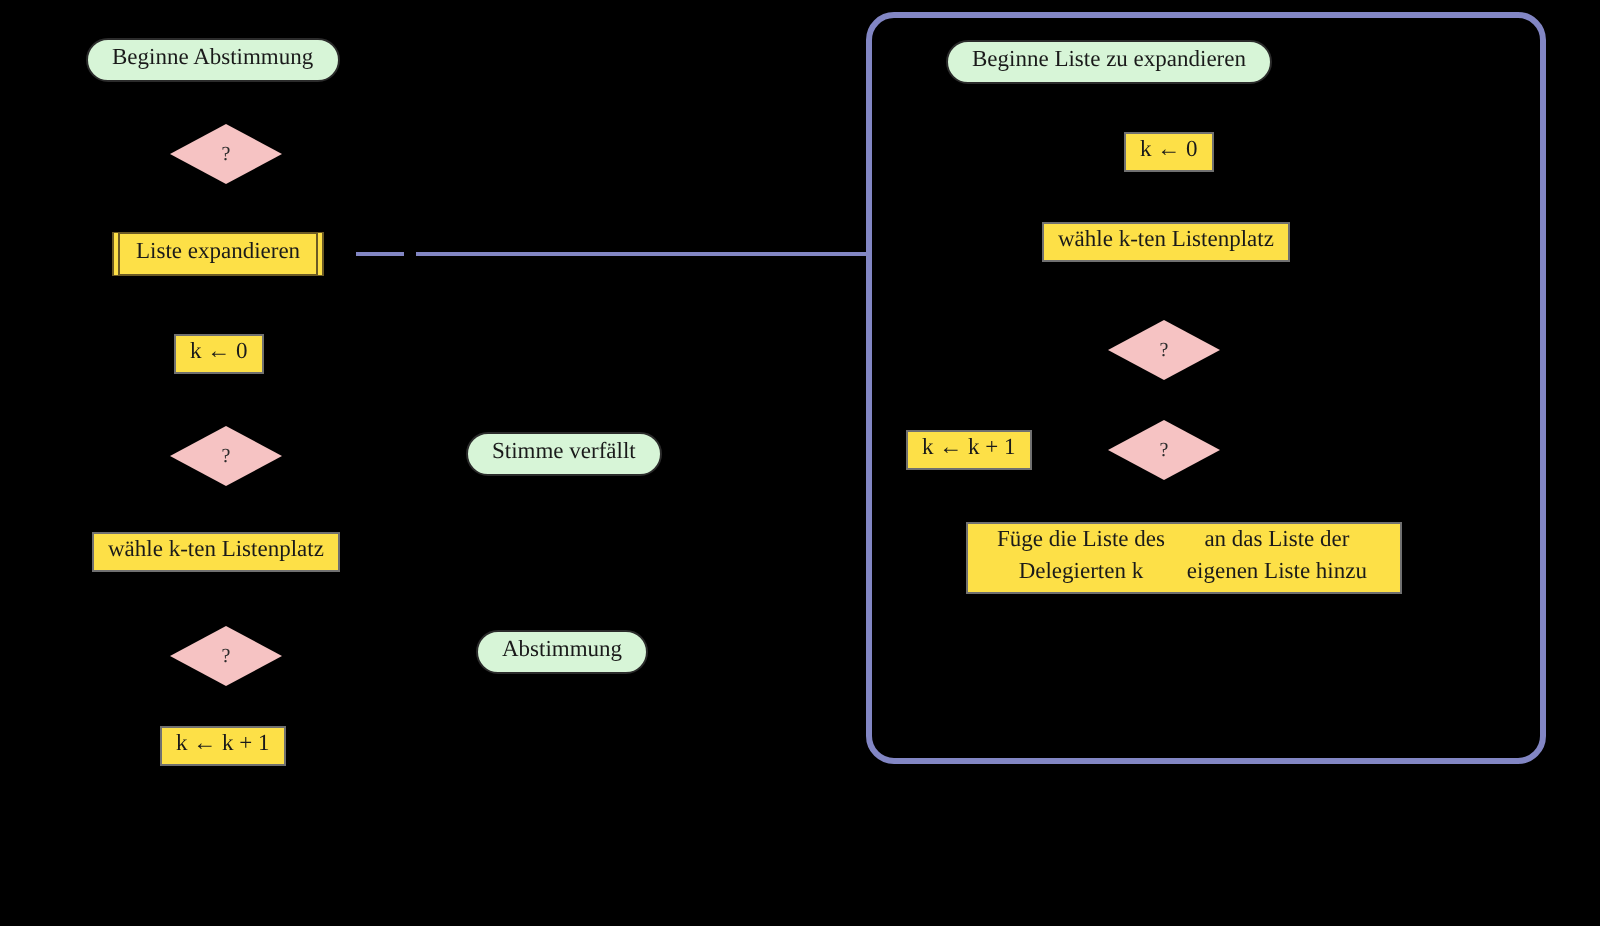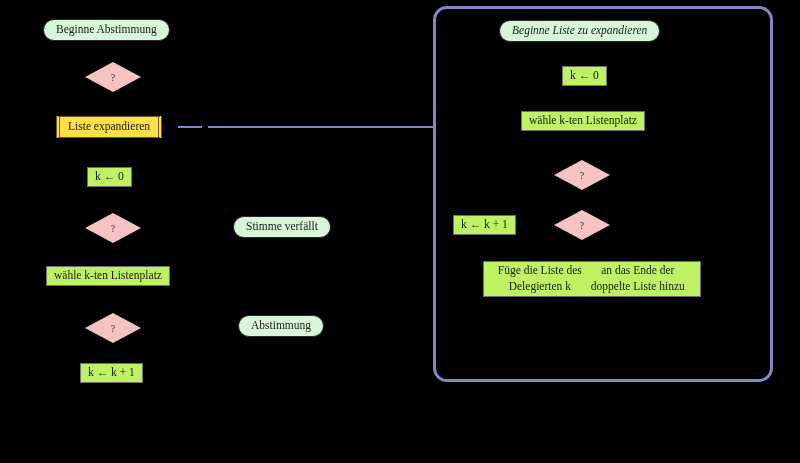--- a/index.html
+++ b/index.html
@@ -34,21 +34,21 @@
     background: #d7f5d7;
     border: 1px solid #2b2b2b;
     border-radius: 999px;
     font-size: 11.5px;
     padding: 0 12px;
     height: 22px;
   }
 
   
   .process {
-    background: #bef264;
+    background: #fde047;
     border: 1px solid #707070;
     font-size: 11.5px;
     padding: 0 7px;
     height: 20px;
   }
   .process.tall {
     height: 36px;
     white-space: normal;
     line-height: 1.35;
     flex-direction: row;
@@ -139,38 +139,38 @@
     <div class="dia"></div>
     <div class="qm">?</div>
   </div>
 
   <div class="node process" style="left:80px; top:363px;">k ← k + 1</div>
 
   <div class="node terminal" style="left:233px; top:216px;">Stimme verfällt</div>
 
   <div class="node terminal" style="left:238px; top:315px;">Abstimmung</div>
 
-  <div class="node terminal" style="left:499px; top:20px;font-style:italic;">Beginne Liste zu expandieren</div>
+  <div class="node terminal" style="left:473px; top:20px;">Beginne Liste zu expandieren</div>
 
   <div class="node process" style="left:562px; top:66px;">k ← 0</div>
 
   <div class="node process" style="left:521px; top:111px;">wähle k-ten Listenplatz</div>
 
   <div class="decision" style="left:554px; top:160px;">
     <div class="dia"></div>
     <div class="qm">?</div>
   </div>
 
 
   <div class="node process" style="left:453px; top:215px;">k ← k + 1</div>
 
   <div class="decision" style="left:554px; top:210px;">
     <div class="dia"></div>
     <div class="qm">?</div>
   </div>
 
   <div class="node process tall" style="left:483px; top:261px; width:218px;">
     <span>Füge die Liste des Delegierten k</span>
-    <span>an das Ende der doppelte Liste hinzu</span>
+    <span>an das Liste der eigenen Liste hinzu</span>
   </div>
 
 
 </div>
 
 </body></html>

